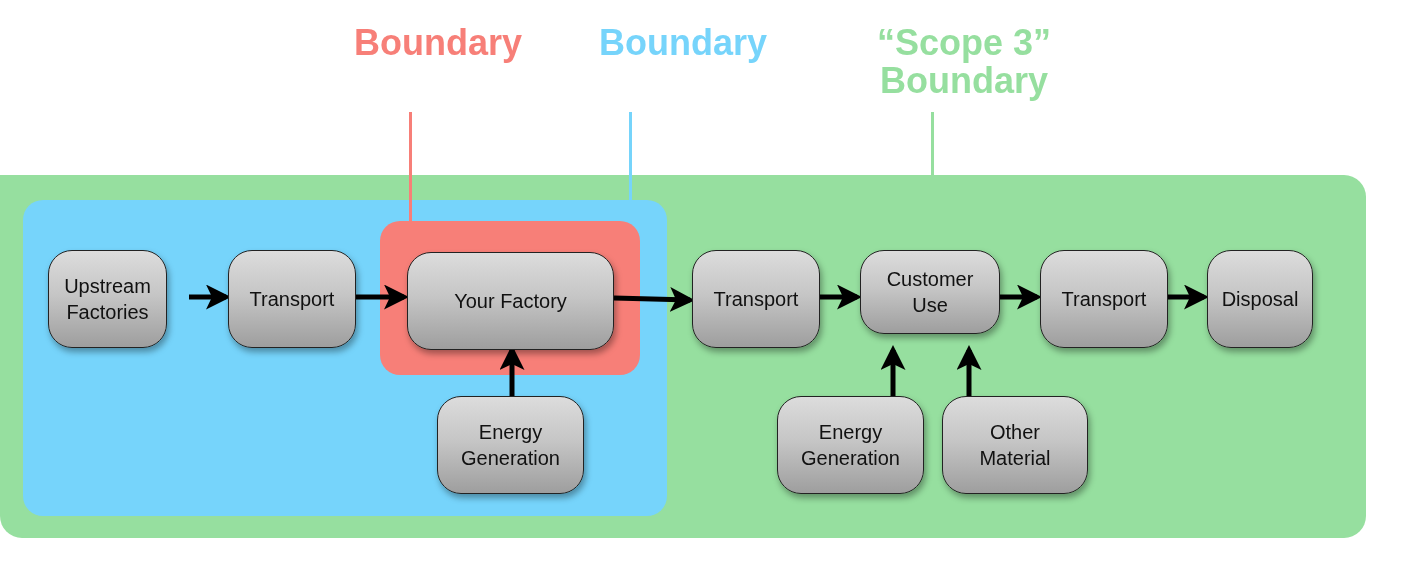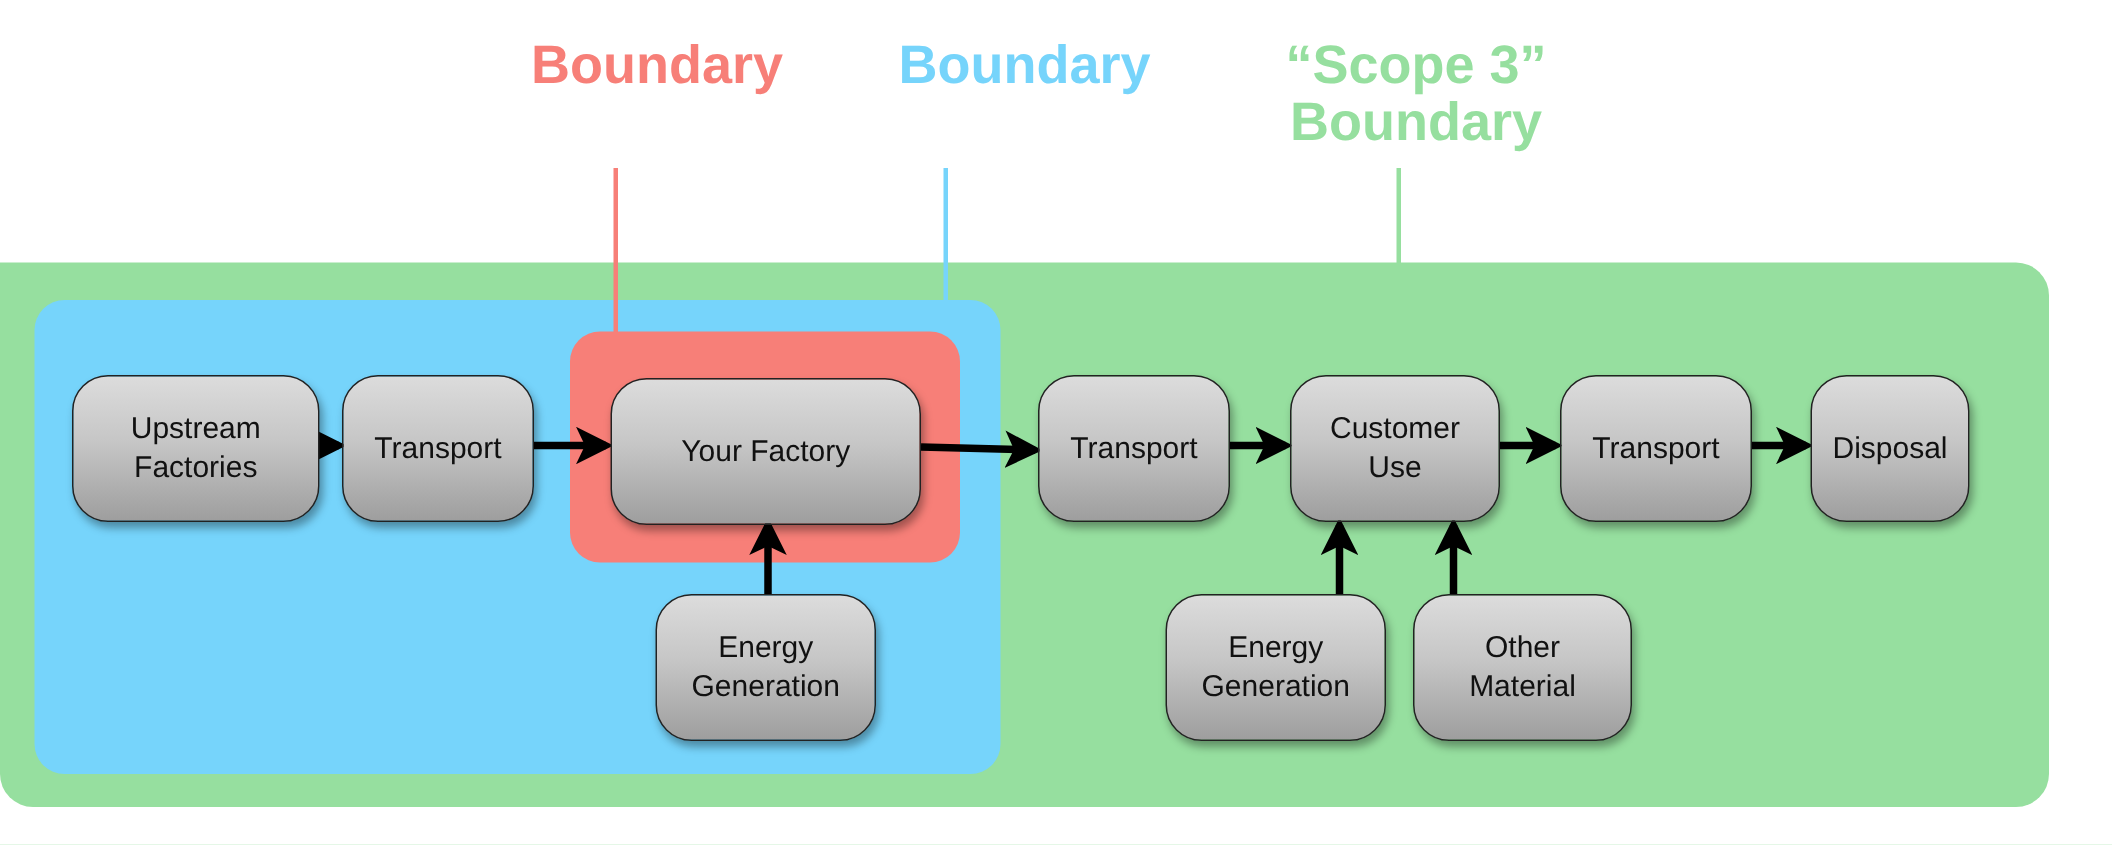--- a/index.html
+++ b/index.html
@@ -20,21 +20,21 @@
   </style>
 </head>
 <body>
 
 <div class="label" style="left:318px; top:24px; color:#f77f78;">
   <span>Boundary</span>
 </div>
 <div class="label" style="left:563px; top:24px; color:#76d4fb;">
   <span>Boundary</span>
 </div>
-<div class="label" style="left:824px; top:24px; color:#96df9f;">
+<div class="label" style="left:844px; top:24px; color:#96df9f;">
   <span>“Scope 3”</span>
   <span>Boundary</span>
 </div>
 
 <div class="region" style="left:0; top:175px; width:1366px; height:363px; background:#96df9f; border-radius:0 22px 22px 22px;"></div>
 <div class="region" style="left:23px; top:200px; width:644px; height:316px; background:#76d4fb; border-radius:20px;"></div>
 <div class="region" style="left:380px; top:221px; width:260px; height:154px; background:#f77f78; border-radius:20px;"></div>
 
 <div class="vline" style="left:409px; top:112px; height:110px; background:#f77f78;"></div>
 <div class="vline" style="left:629px; top:112px; height:90px; background:#76d4fb;"></div>
@@ -50,36 +50,36 @@
   <line x1="356" y1="297" x2="404" y2="297" stroke="#000" stroke-width="5" marker-end="url(#ah)"></line>
   <line x1="512" y1="396" x2="512" y2="350" stroke="#000" stroke-width="5" marker-end="url(#ah)"></line>
   <line x1="614" y1="298" x2="690" y2="300" stroke="#000" stroke-width="5" marker-end="url(#ah)"></line>
   <line x1="820" y1="297" x2="857" y2="297" stroke="#000" stroke-width="5" marker-end="url(#ah)"></line>
   <line x1="893" y1="396" x2="893" y2="350" stroke="#000" stroke-width="5" marker-end="url(#ah)"></line>
   <line x1="969" y1="396" x2="969" y2="350" stroke="#000" stroke-width="5" marker-end="url(#ah)"></line>
   <line x1="1000" y1="297" x2="1037" y2="297" stroke="#000" stroke-width="5" marker-end="url(#ah)"></line>
   <line x1="1168" y1="297" x2="1204" y2="297" stroke="#000" stroke-width="5" marker-end="url(#ah)"></line>
 </svg>
 
-<div class="box" style="left:48px; top:250px; width:165px; height:98px; padding:0 16px;">
+<div class="box" style="left:48px; top:250px; width:119px; height:98px; padding:0 16px;">
   <span>Upstream Factories</span>
 </div>
 <div class="box" style="left:228px; top:250px; width:128px; height:98px;">
   <span>Transport</span>
 </div>
 <div class="box" style="left:407px; top:252px; width:207px; height:98px;">
   <span>Your Factory</span>
 </div>
 <div class="box" style="left:437px; top:396px; width:147px; height:98px; padding:0 10px;">
   <span>Energy Generation</span>
 </div>
 <div class="box" style="left:692px; top:250px; width:128px; height:98px;">
   <span>Transport</span>
 </div>
-<div class="box" style="left:860px; top:250px; width:140px; height:98px; padding:0 16px;">
+<div class="box" style="left:860px; top:250px; width:140px; height:84px; padding:0 16px;">
   <span>Customer Use</span>
 </div>
 <div class="box" style="left:777px; top:396px; width:147px; height:98px; padding:0 10px;">
   <span>Energy Generation</span>
 </div>
 <div class="box" style="left:942px; top:396px; width:146px; height:98px; padding:16px 28px;">
   <span>Other Material</span>
 </div>
 <div class="box" style="left:1040px; top:250px; width:128px; height:98px;">
   <span>Transport</span>

